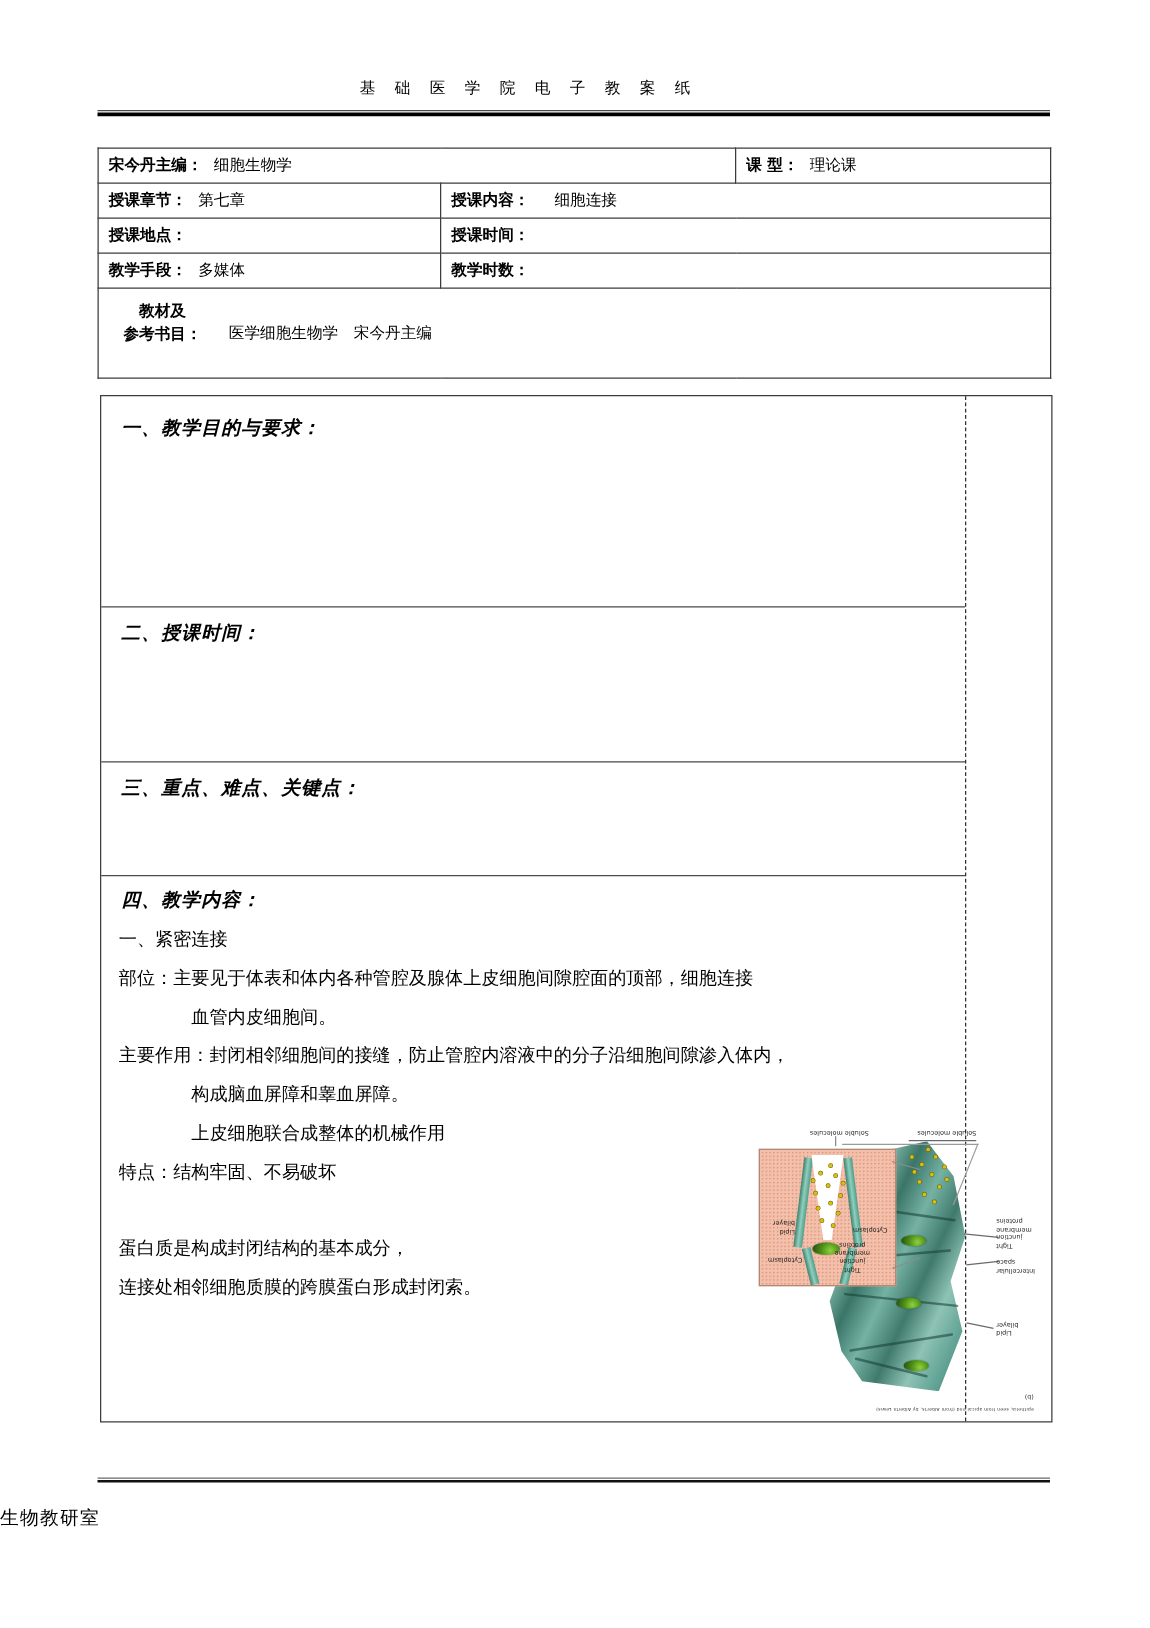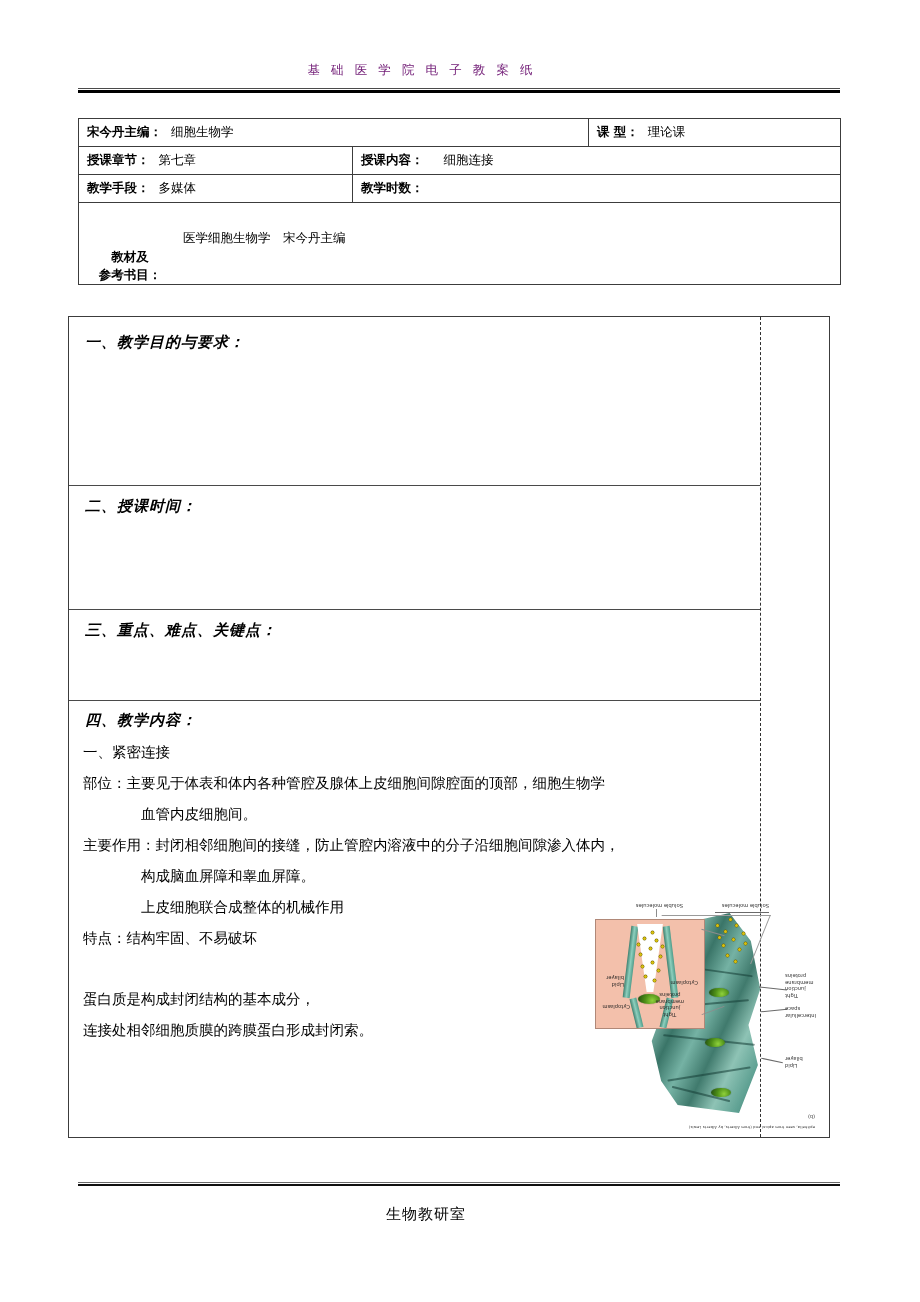--- a/index.html
+++ b/index.html
@@ -23,22 +23,22 @@
   }
 
   
   .doc-header-title {
     position: absolute;
     left: 0; top: 62px;
     width: 844px;
     text-align: center;
     font-size: 12.5px;
     letter-spacing: 4px;
-    color: #701a75;
-    font-family: Liberation Serif, serif;
+    color: #000000;
+    font-family: Liberation Mono, monospace;
   }
   .header-rule {
     position: absolute;
     left: 78px; top: 88px;
     width: 762px;
     height: 5px;
   }
   .header-rule .thin {
     position: absolute; left: 0; top: 0;
     width: 100%; height: 1px; background: #4a4a4a;
@@ -77,33 +77,32 @@
   }
   .cellflex { display: flex; align-items: center; }
   .tall-row td { height: 62px; vertical-align: top; padding-top: 9px; }
   .mat-label {
     font-weight: bold;
     font-family: "DejaVu Sans", "Liberation Sans", sans-serif;
     font-size: 12.5px;
     line-height: 1.45;
     text-align: center;
     width: 86px;
-    margin-top: 36px;
   }
   .mat-value {
     font-size: 12.5px;
     font-family: "DejaVu Serif", "Liberation Serif", serif;
     padding-top: 18px;
     padding-left: 10px;
   }
 
   
   .content-box {
     position: absolute;
-    left: 68px; top: 316px;
+    left: 80px; top: 316px;
     width: 762px; height: 822px;
     border: 1px solid #3c3c3c;
     box-sizing: border-box;
   }
   .vdash {
     position: absolute;
     left: 691px; top: 0px;
     width: 0; height: 820px;
     border-left: 1px dashed #2f2f2f;
   }
@@ -265,21 +264,21 @@
     width: 100%; height: 1px; background: #6a6a6a;
   }
   .footer-rule .thick2 {
     position: absolute; left: 0; top: 1.5px;
     width: 100%; height: 2.5px; background: #111;
   }
   .footer-text {
     position: absolute;
     left: 0; top: 1205px;
     width: 852px;
-    text-align: center;
+    text-align: left;
     font-size: 15px;
     font-family: Liberation Mono, monospace;
     letter-spacing: 1px;
   }
 </style>
 </head>
 <body>
 
 <div class="page">
 
@@ -320,20 +319,34 @@
         <td colspan="2">
           <div class="cellflex">
             <span class="lbl">授课内容：</span>
             <span class="val" style="padding-left:20px">细胞连接</span>
           </div>
         </td>
       </tr>
       <tr>
         <td>
           <div class="cellflex">
+            <span class="lbl">授课地点：</span>
+            <span class="val"></span>
+          </div>
+        </td>
+        <td colspan="2">
+          <div class="cellflex">
+            <span class="lbl">授课时间：</span>
+            <span class="val"></span>
+          </div>
+        </td>
+      </tr>
+      <tr>
+        <td>
+          <div class="cellflex">
             <span class="lbl">教学手段：</span>
             <span class="val">多媒体</span>
           </div>
         </td>
         <td colspan="2">
           <div class="cellflex">
             <span class="lbl">教学时数：</span>
             <span class="val"></span>
           </div>
         </td>
@@ -362,21 +375,21 @@
 
     <div class="sec-title" style="left:16px; top:16px">一、教学目的与要求：</div>
 
     <div class="sec-title" style="left:16px; top:180px">二、授课时间：</div>
 
     <div class="sec-title" style="left:16px; top:304px">三、重点、难点、关键点：</div>
 
     <div class="sec-title" style="left:16px; top:394px">四、教学内容：</div>
 
     <div class="btxt" style="left:14px; top:427px">一、紧密连接</div>
-    <div class="btxt" style="left:14px; top:458px">部位：主要见于体表和体内各种管腔及腺体上皮细胞间隙腔面的顶部，细胞生物学</div>
+    <div class="btxt" style="left:14px; top:458px">部位：主要见于体表和体内各种管腔及腺体上皮细胞间隙腔面的顶部，细胞连接</div>
     <div class="btxt" style="left:72px; top:489px">血管内皮细胞间。</div>
     <div class="btxt" style="left:14px; top:520px">主要作用：封闭相邻细胞间的接缝，防止管腔内溶液中的分子沿细胞间隙渗入体内，</div>
     <div class="btxt" style="left:72px; top:551px">构成脑血屏障和睾血屏障。</div>
     <div class="btxt" style="left:72px; top:582px">上皮细胞联合成整体的机械作用</div>
     <div class="btxt" style="left:14px; top:613px">特点：结构牢固、不易破坏</div>
     <div class="btxt" style="left:14px; top:674px">蛋白质是构成封闭结构的基本成分，</div>
     <div class="btxt" style="left:14px; top:705px">连接处相邻细胞质膜的跨膜蛋白形成封闭索。</div>
 
     <div class="figure">
 

